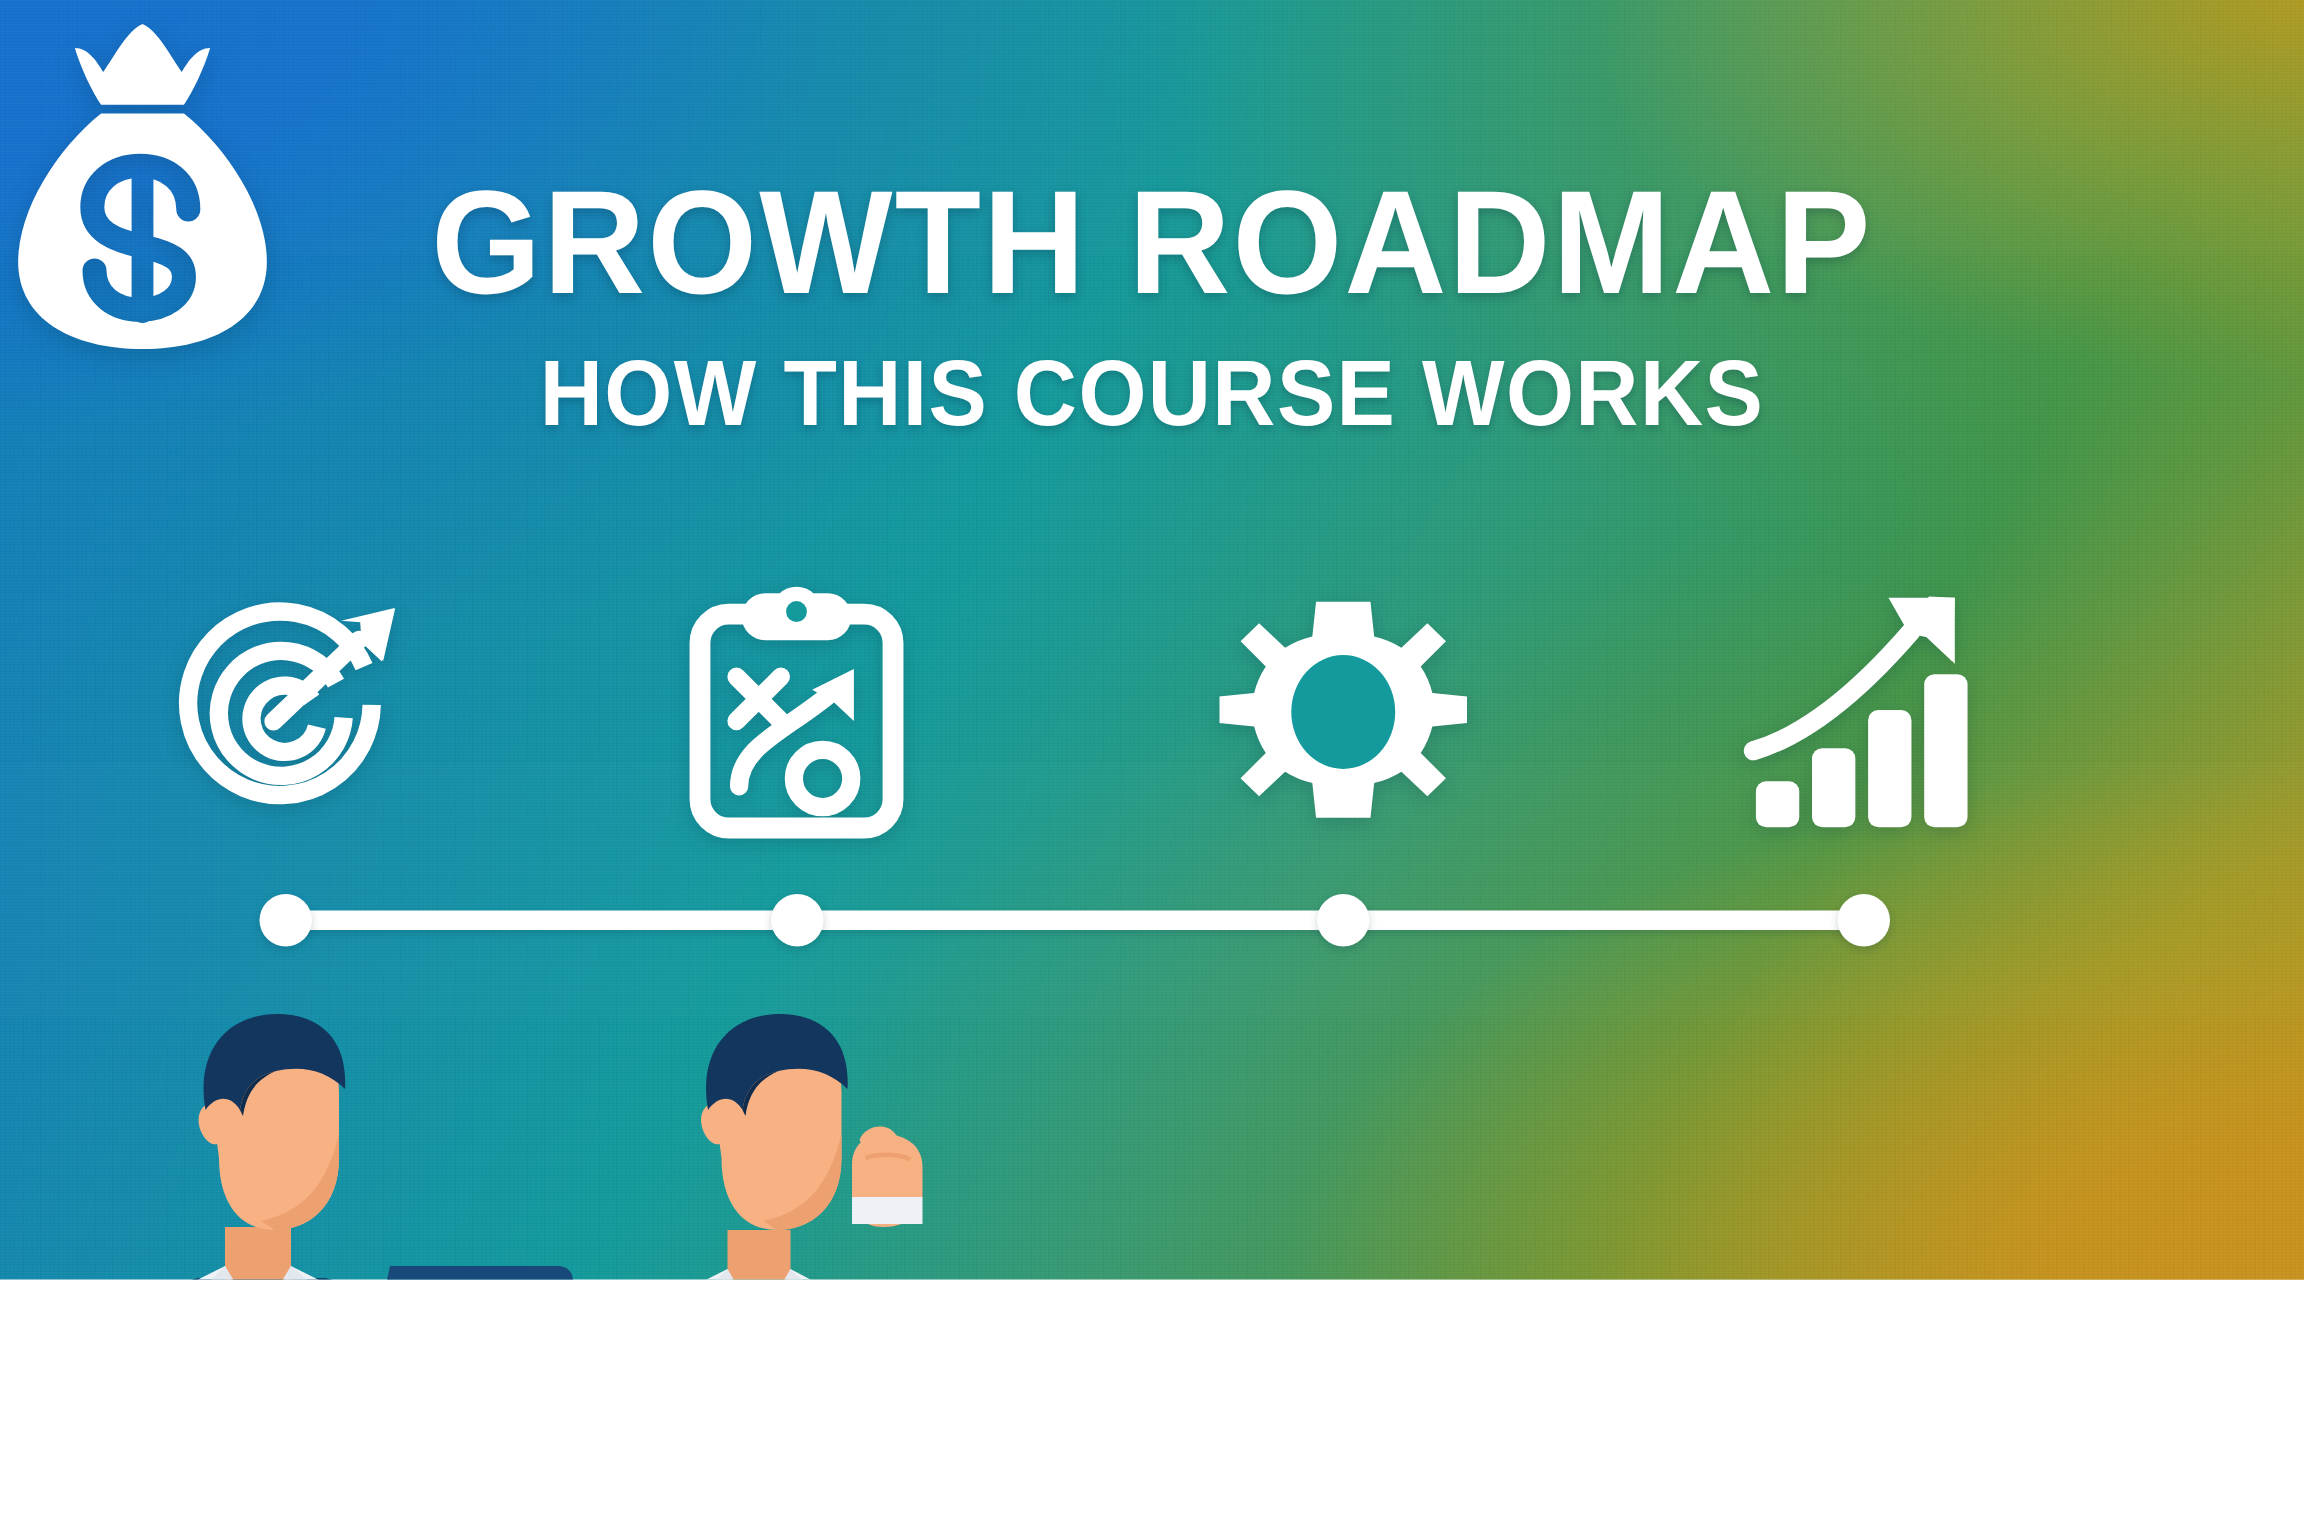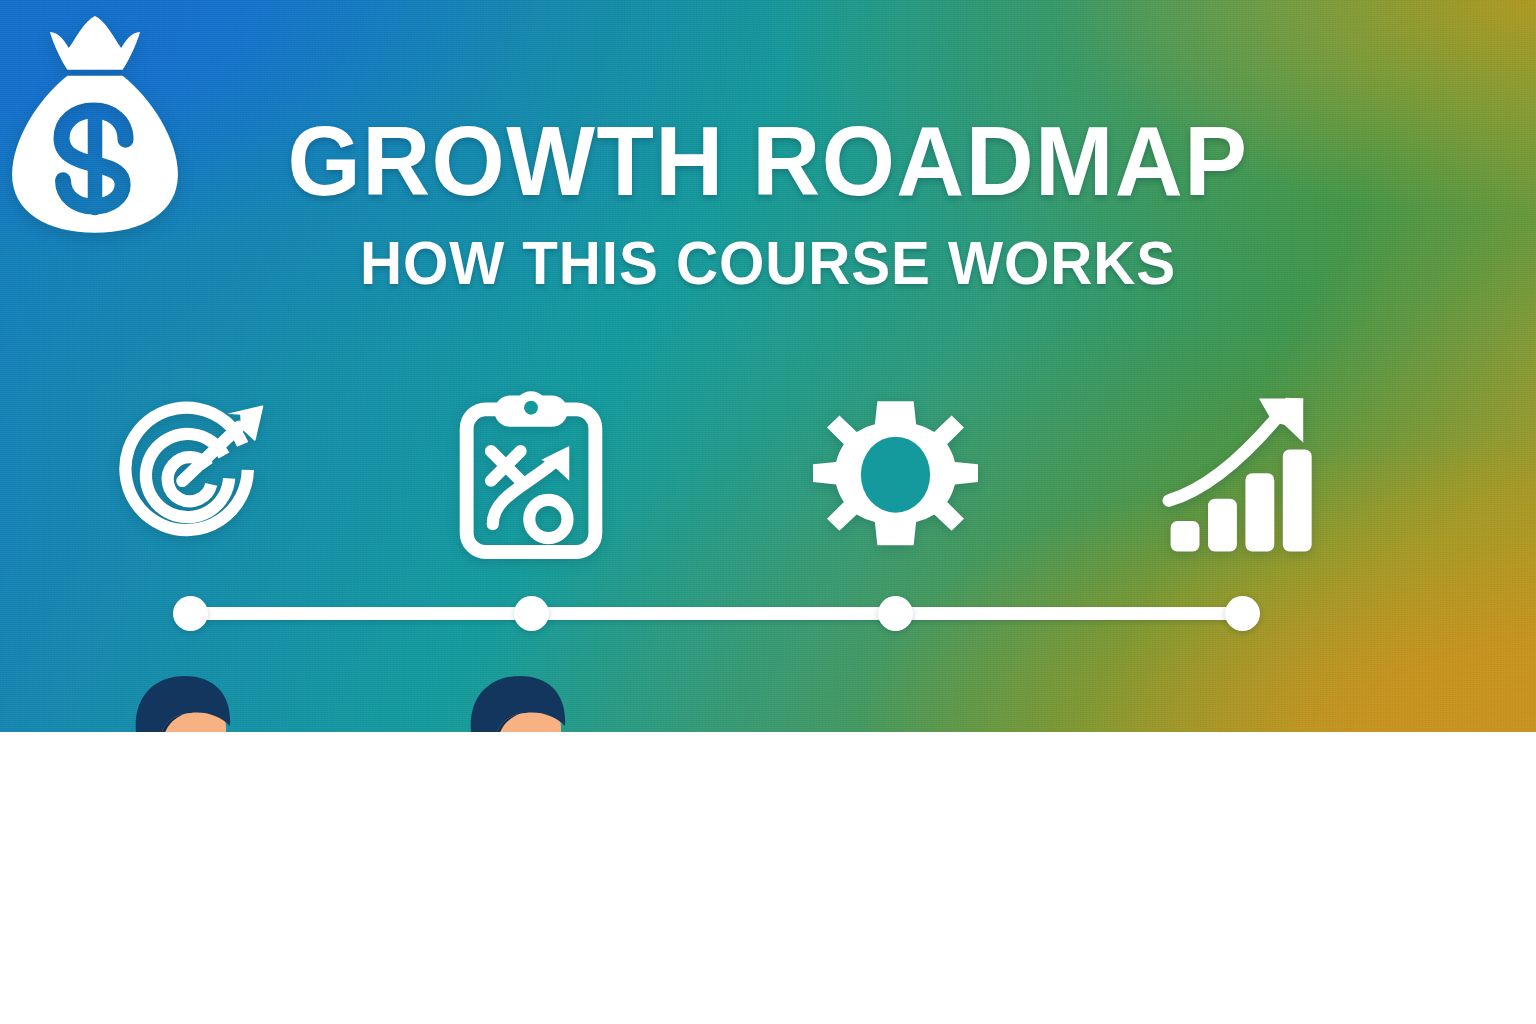--- a/index.html
+++ b/index.html
@@ -3,21 +3,21 @@
 <meta charset="utf-8">
 <style>
   * { margin:0; padding:0; box-sizing:border-box; }
   html, body {
     width:1536px; height:1024px;
     overflow:hidden;
     font-family:"Liberation Sans", sans-serif;
   }
   #slide {
     position:relative;
-    width:1536px; height:732px;
+    width:1536px; height:853px;
     overflow:hidden;
     background:
       radial-gradient(130% 120% at 100% 100%, rgba(200,146,30,1) 0%, rgba(200,146,30,0.92) 9%, rgba(176,153,32,0.6) 22%, rgba(120,150,60,0.22) 34%, rgba(20,154,156,0) 52%),
       radial-gradient(120% 115% at 100% 0%, rgba(176,153,32,0.98) 0%, rgba(150,156,45,0.7) 12%, rgba(75,150,70,0.45) 26%, rgba(30,150,120,0.12) 42%, rgba(20,154,156,0) 58%),
       radial-gradient(125% 125% at 0% 0%, rgba(20,112,204,1) 0%, rgba(20,112,204,0.92) 12%, rgba(19,132,178,0.6) 28%, rgba(20,150,158,0.2) 44%, rgba(20,154,156,0) 60%),
       linear-gradient(118deg, #1470cc 0%, #1584b2 18%, #149a9c 42%, #2f9a78 60%, #3f9548 76%, #9a9a28 90%, #c8921e 100%);
   }
   #grain {
     position:absolute; inset:0;
     opacity:.055;

